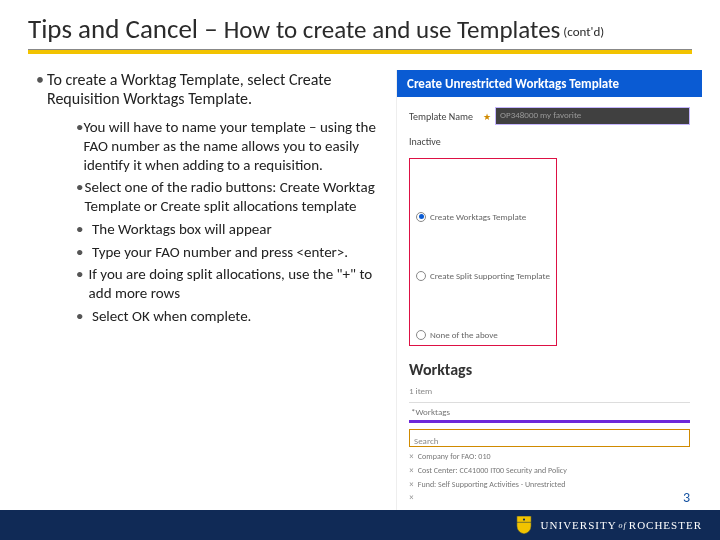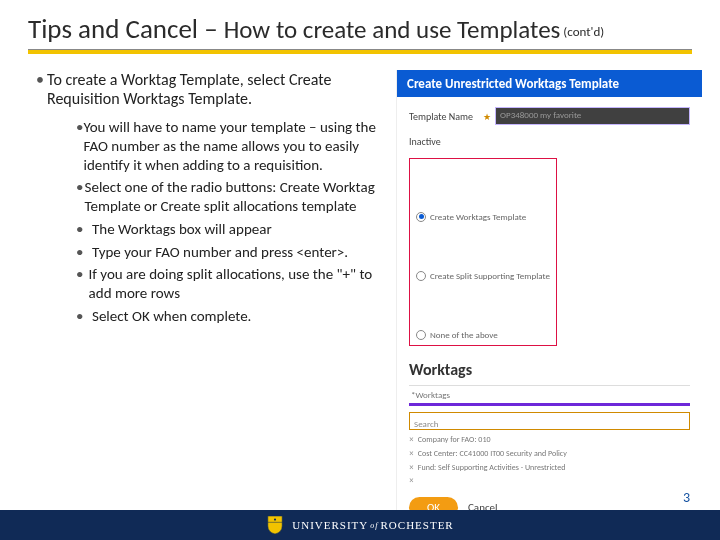--- a/index.html
+++ b/index.html
@@ -54,21 +54,21 @@
     display: flex; align-items: flex-end; padding: 0 4px; color: #888; font-size: 9px; gap: 4px;
   }
   .wk-line { display: flex; align-items: center; font-size: 8px; color: #777; gap: 4px; padding: 2px 0; }
   .x { color: #999; font-family: monospace; }
   .btns { margin-top: 10px; display: flex; gap: 10px; align-items: center; }
   .btn-ok { background: #f39c12; color: #fff; padding: 4px 18px; border-radius: 14px; font-size: 11px; }
   .btn-cancel { font-size: 11px; color: #444; }
   .footer {
     position: absolute; bottom: 0; left: 0; right: 0; height: 30px;
     background: #102a56; display: flex; align-items: center; padding: 0 18px;
-    justify-content: center;
+    justify-content: flex-end;
   }
   .ur-logo { display: flex; align-items: center; gap: 8px; color: #fff; font-size: 12px; letter-spacing: 1px; }
   .shield { width: 18px; height: 20px; }
   .ur-text { font-family: Georgia, 'Trajan Pro', serif; font-size: 11px; }
   .ur-of { font-style: italic; font-size: 8px; vertical-align: 1px; margin: 0 2px; text-transform: lowercase; }
   .pagenum {
     position: absolute; right: 30px; bottom: 34px;
     color: #1451a0; font-size: 14px;
   }
 </style>
@@ -136,20 +136,21 @@
             <span class="rdot"></span>
             <span>Create Split Supporting Template</span>
           </div>
         <div class="radio-row">
             <span class="rdot"></span>
             <span>None of the above</span>
           </div>
       </div>
 
       <div class="worktags-label">Worktags</div>
+      <div class="items-count">1 item</div>
       <div class="wk-head">*Worktags</div>
       <div class="search-box">
         <span>Search</span>
       </div>
       <div class="wk-line">
           <span class="x">×</span>
           <span>Company for FAO: 010</span>
         </div>
       <div class="wk-line">
           <span class="x">×</span>

